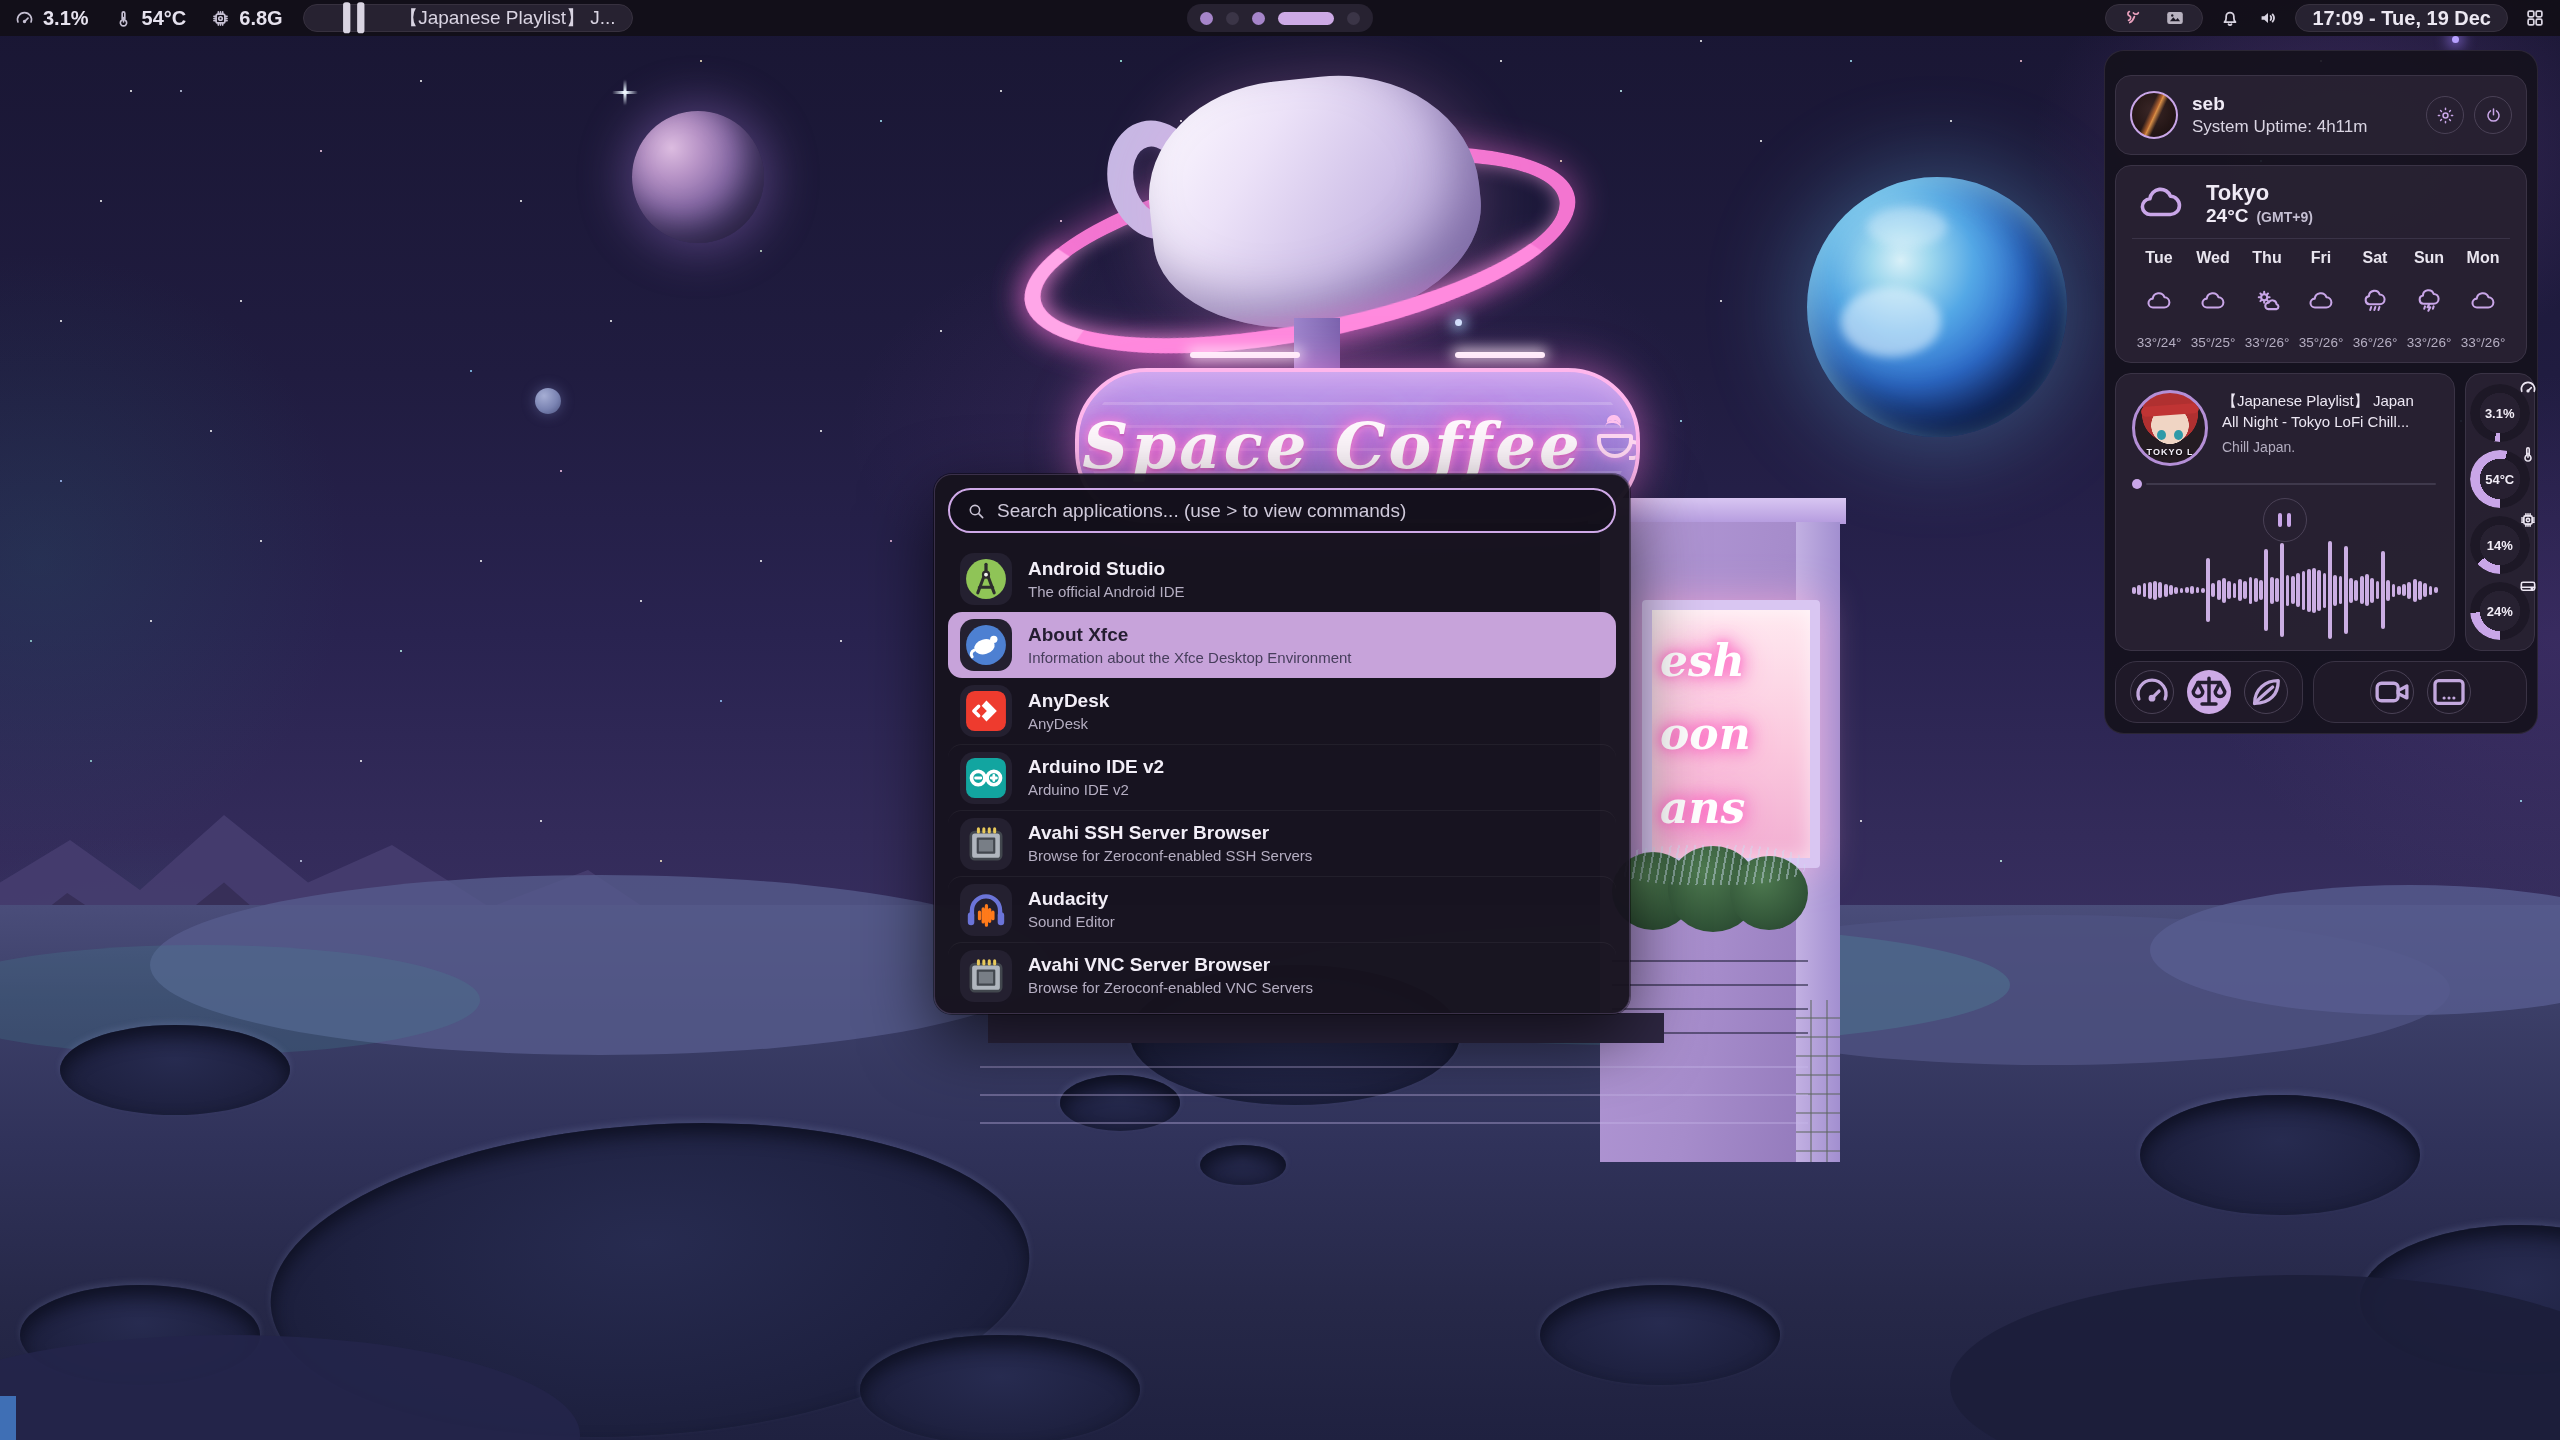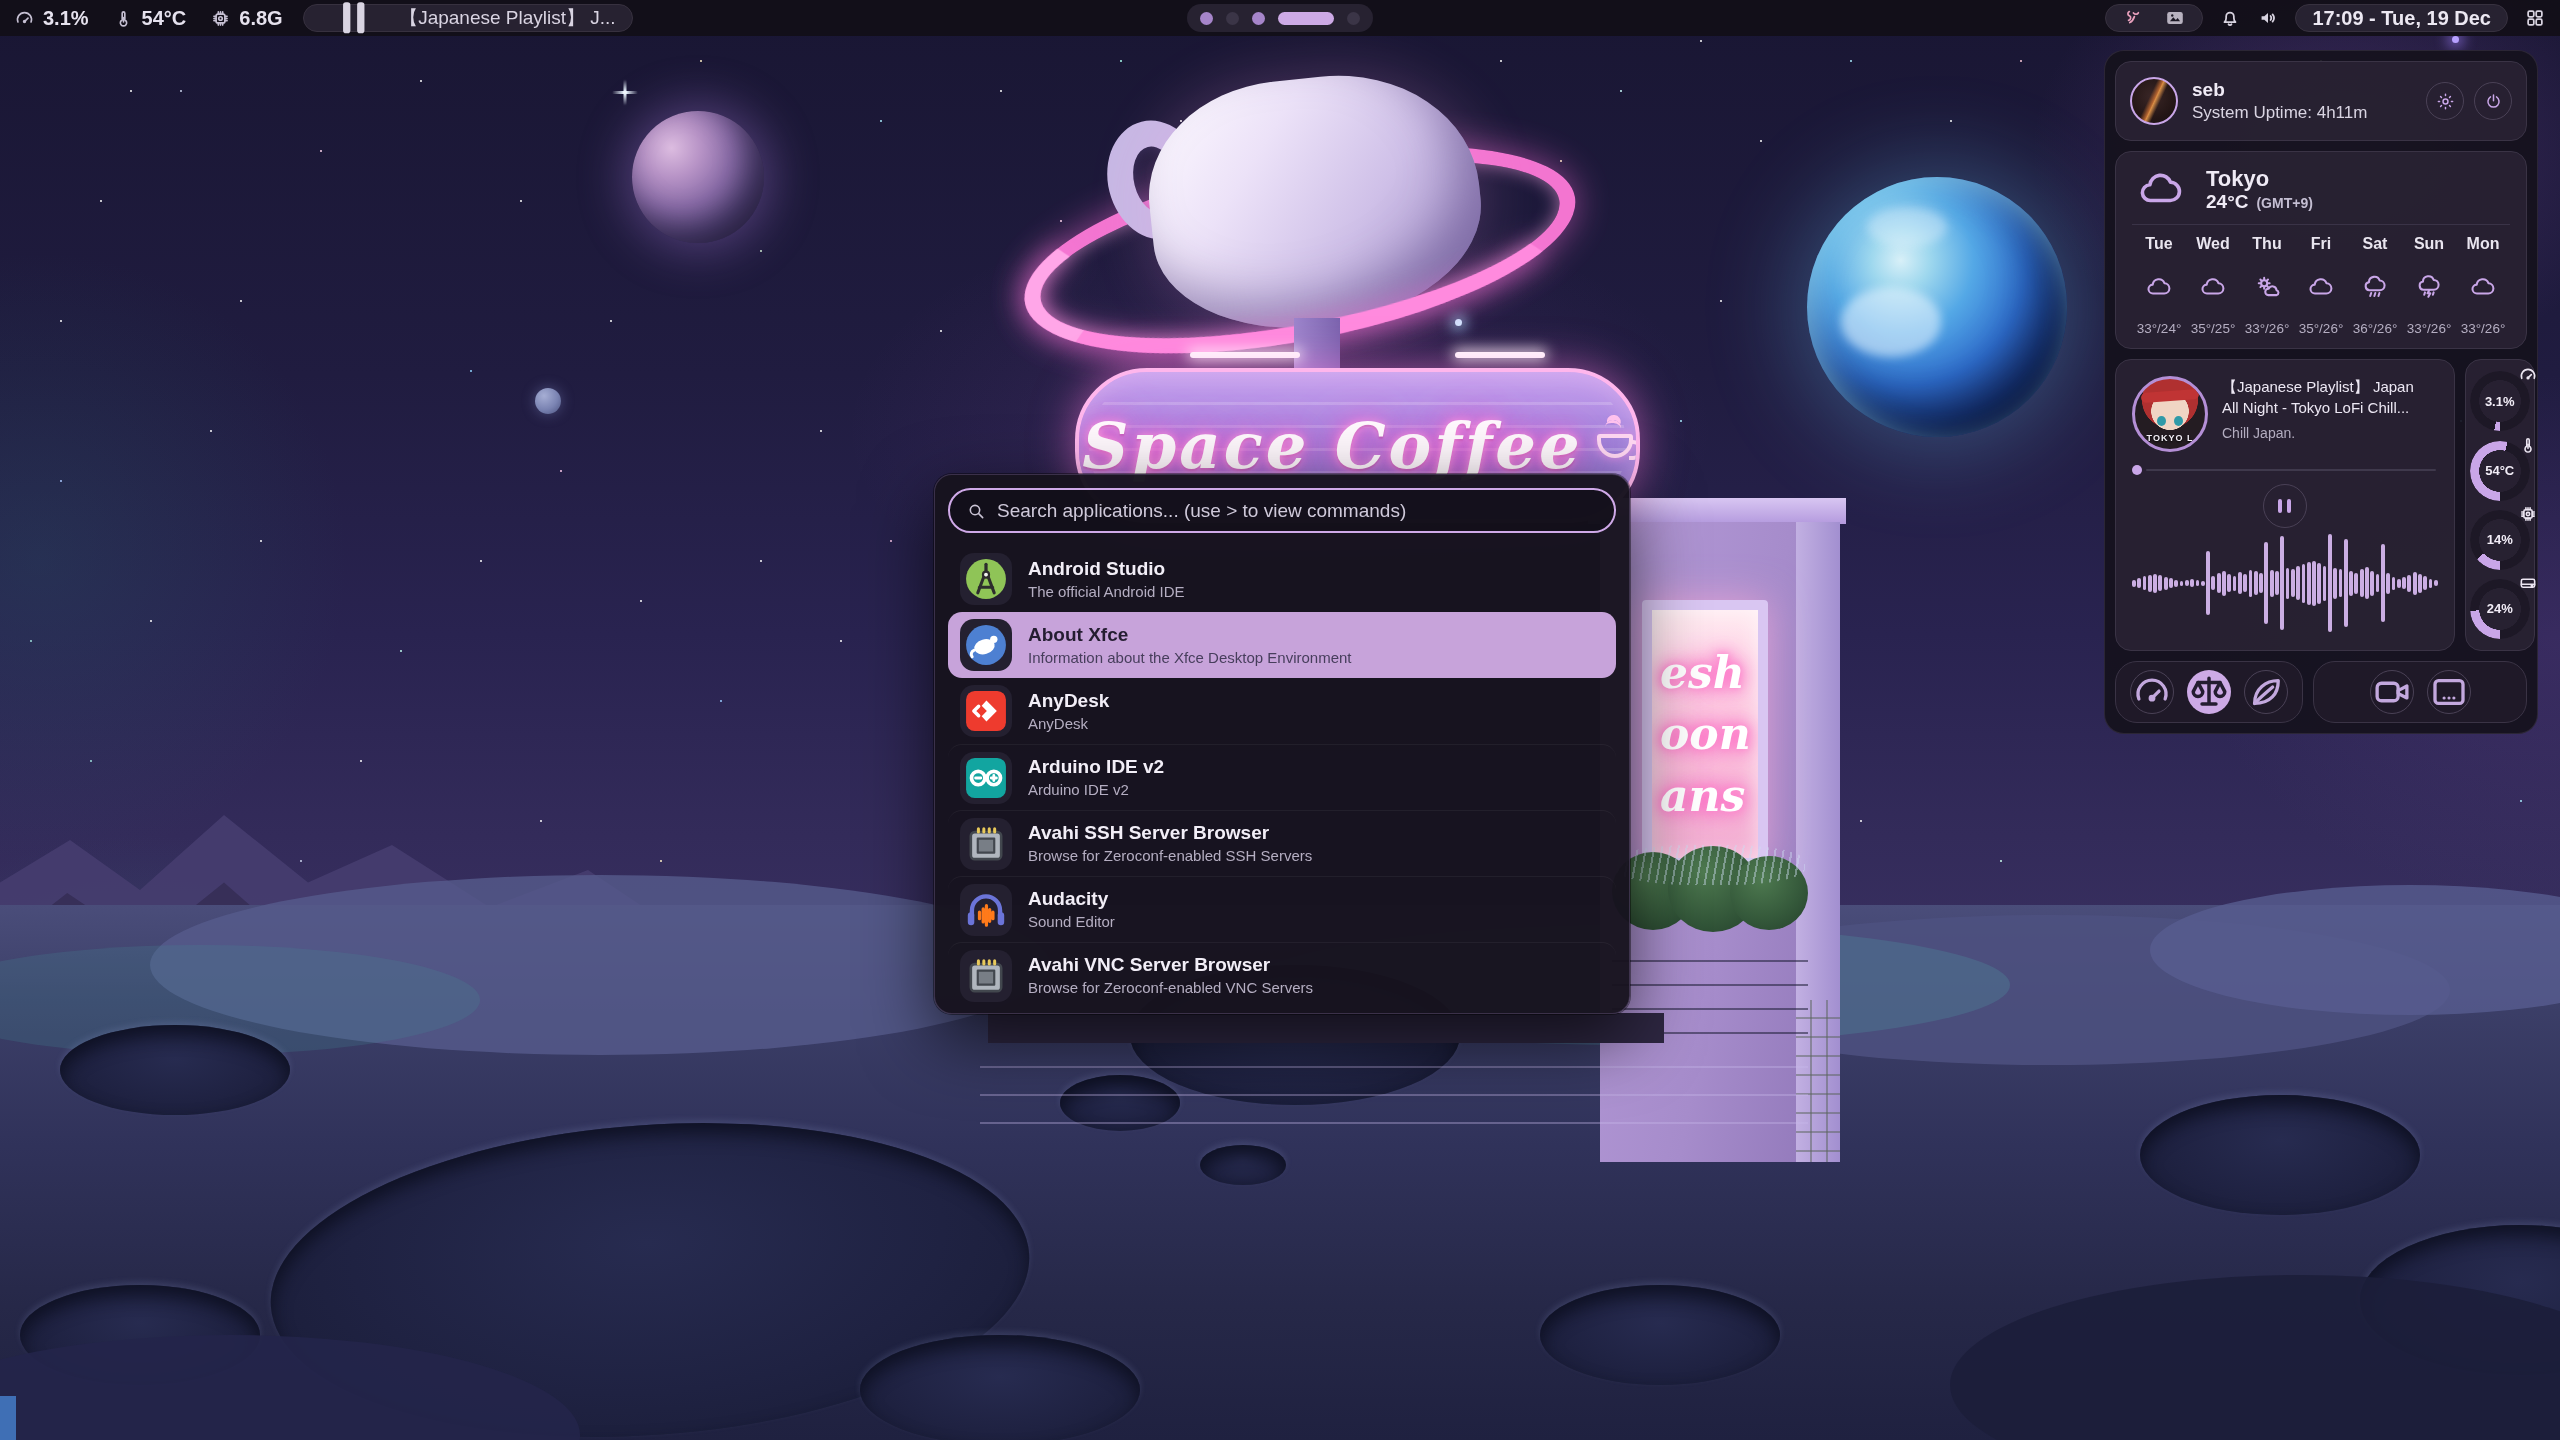--- a/index.html
+++ b/index.html
@@ -87,24 +87,24 @@
     font-size:64px; letter-spacing:3px; color:#fff8fd;
     text-shadow:0 0 8px #ff9ae0, 0 0 22px #ff5fd0, 0 0 44px #e24fd0, 0 2px 2px rgba(120,20,100,.5); }
   .mini-cup { position:relative; width:36px; height:24px; margin-left:14px; border:4px solid #ffd7f2; border-radius:3px 3px 18px 18px;
     box-shadow:0 0 12px rgba(255,150,230,.8); }
   .mini-cup::before { content:""; position:absolute; right:-14px; top:2px; width:10px; height:12px; border:4px solid #ffd7f2; border-left:none; border-radius:0 10px 10px 0; }
   .mini-cup::after { content:""; position:absolute; left:4px; top:-18px; width:16px; height:12px;
     border-top:3px solid #ffc2ee; border-radius:50%; box-shadow:0 -6px 0 -1px #ffc2ee; transform:rotate(8deg); }
 
   #bldg-roof { left:1588px; top:498px; width:258px; height:26px; background:linear-gradient(180deg,#d8c6f2,#b49ade); }
   #bldg-wall { left:1600px; top:522px; width:236px; height:640px; background:linear-gradient(100deg,#b59ad8 0%,#a68ccb 55%,#8f76b8 100%); }
-  #bldg-window { left:1642px; top:600px; width:126px; height:268px; border:10px solid #d9c6f2; border-radius:4px;
+  #bldg-window { left:1642px; top:600px; width:178px; height:268px; border:10px solid #d9c6f2; border-radius:4px;
     background:linear-gradient(180deg,#ffe9f0 0%,#fbc9de 55%,#f2aed2 100%);
     box-shadow:0 0 38px rgba(255,170,215,.65), inset 0 0 20px rgba(255,255,255,.6);
-    display:flex; flex-direction:column; justify-content:center; gap:4px; padding-left:8px; overflow:hidden; }
+    display:flex; flex-direction:column; justify-content:center; gap:16px; padding-left:8px; overflow:hidden; }
   .window-neon { font-family:"DejaVu Serif","Liberation Serif",serif; font-style:italic; font-weight:bold; font-size:44px; line-height:1.3;
     color:#fff; text-shadow:0 0 6px #ff8ad0, 0 0 16px #ff5fc0, 0 0 30px #f24fb8; }
   #bldg-pillar { left:1796px; top:522px; width:44px; height:640px; background:linear-gradient(90deg,#c2b0e2,#a28fd0); }
   #bldg-tiles { left:1796px; top:1000px; width:44px; height:162px;
     background:linear-gradient(90deg,#cdd6cd,#b2bcb4);
     background-image:repeating-linear-gradient(180deg, transparent 0 17px, rgba(90,100,92,.5) 17px 19px),
       repeating-linear-gradient(90deg, transparent 0 14px, rgba(90,100,92,.5) 14px 16px); }
   .bush { position:absolute; border-radius:50%; background:radial-gradient(circle at 40% 30%, #4e7a50 0%, #34583a 60%, #24402c 100%); }
   .grass-light { position:absolute; background:repeating-linear-gradient(100deg, transparent 0 6px, rgba(205,220,240,.55) 6px 8px); border-radius:40%; }
   #planter-box { left:1612px; top:938px; width:196px; height:100px; background:linear-gradient(180deg,#6a6b96,#53547e);
@@ -157,21 +157,21 @@
   .app-desc { font-size:15px; color:#b5aec2; line-height:1.3; }
   .app-item.selected .app-name { color:#241d31; }
   .app-item.selected .app-desc { color:#473e5c; }
 
   
   #panel { position:absolute; left:2104px; top:50px; width:434px; height:684px; z-index:45;
     background:rgba(21,17,28,.92); border:1px solid rgba(58,51,69,.6); border-radius:20px;
     padding:10px; display:flex; flex-direction:column; gap:10px; color:#efeaf5; }
   .card { background:rgba(40,34,51,.95); border:1px solid #3a3345; border-radius:16px; }
 
-  #user-card { height:80px; display:flex; align-items:center; gap:14px; padding:0 14px; }
+  #user-card { height:80px; display:flex; align-items:center; gap:14px; padding:0 14px;margin-top:14px; }
   #avatar { width:48px; height:48px; border-radius:50%; border:2px solid #c9a6e8; flex:none;
     background:linear-gradient(115deg, transparent 40%, rgba(200,110,50,.85) 49%, rgba(235,155,75,.9) 51%, transparent 60%),
       radial-gradient(circle at 45% 40%, #3a2626 0%, #241616 60%, #150f12 100%); }
   #user-name { font-size:19px; font-weight:bold; }
   #user-uptime { font-size:17px; color:#d9d4e2; margin-top:2px; }
   .round-btn { width:38px; height:38px; border-radius:50%; border:1.5px solid #4a4156; display:flex; align-items:center; justify-content:center; color:#c9a6e8; background:transparent; cursor:pointer; }
   .round-btn svg { width:19px; height:19px; }
   #user-actions { margin-left:auto; display:flex; gap:10px; }
 
   #weather-card { padding:14px 16px 12px; }

